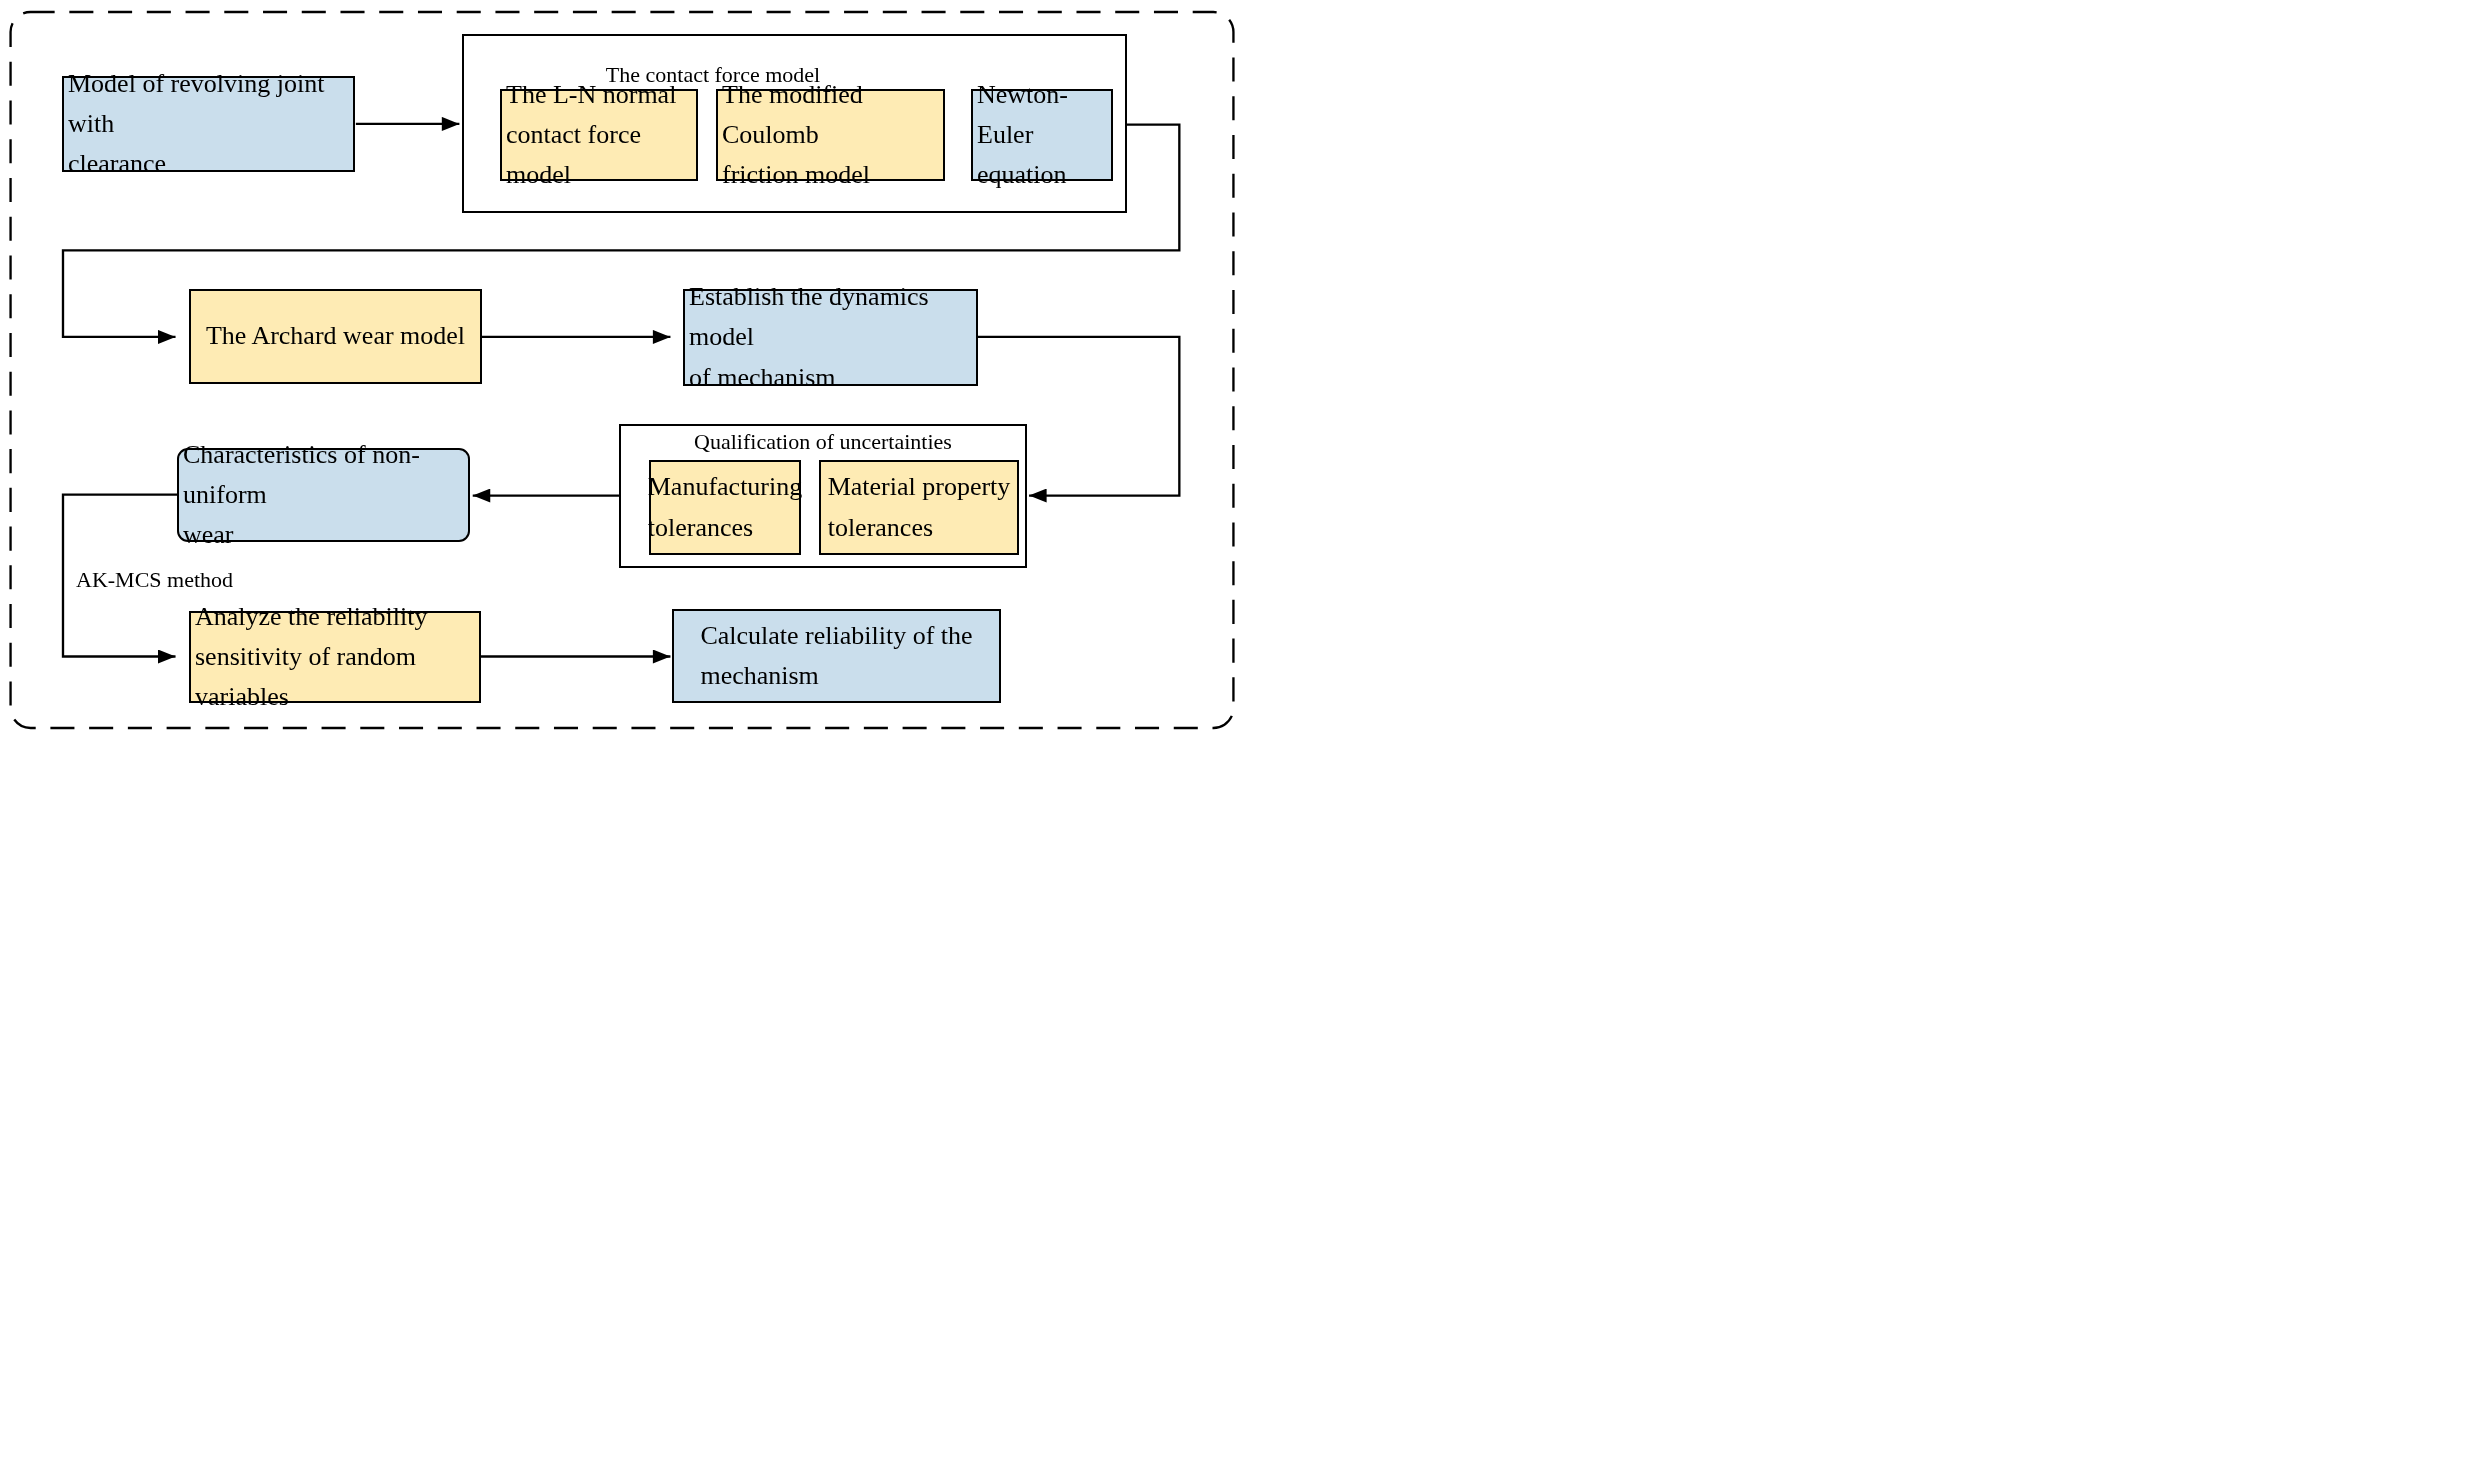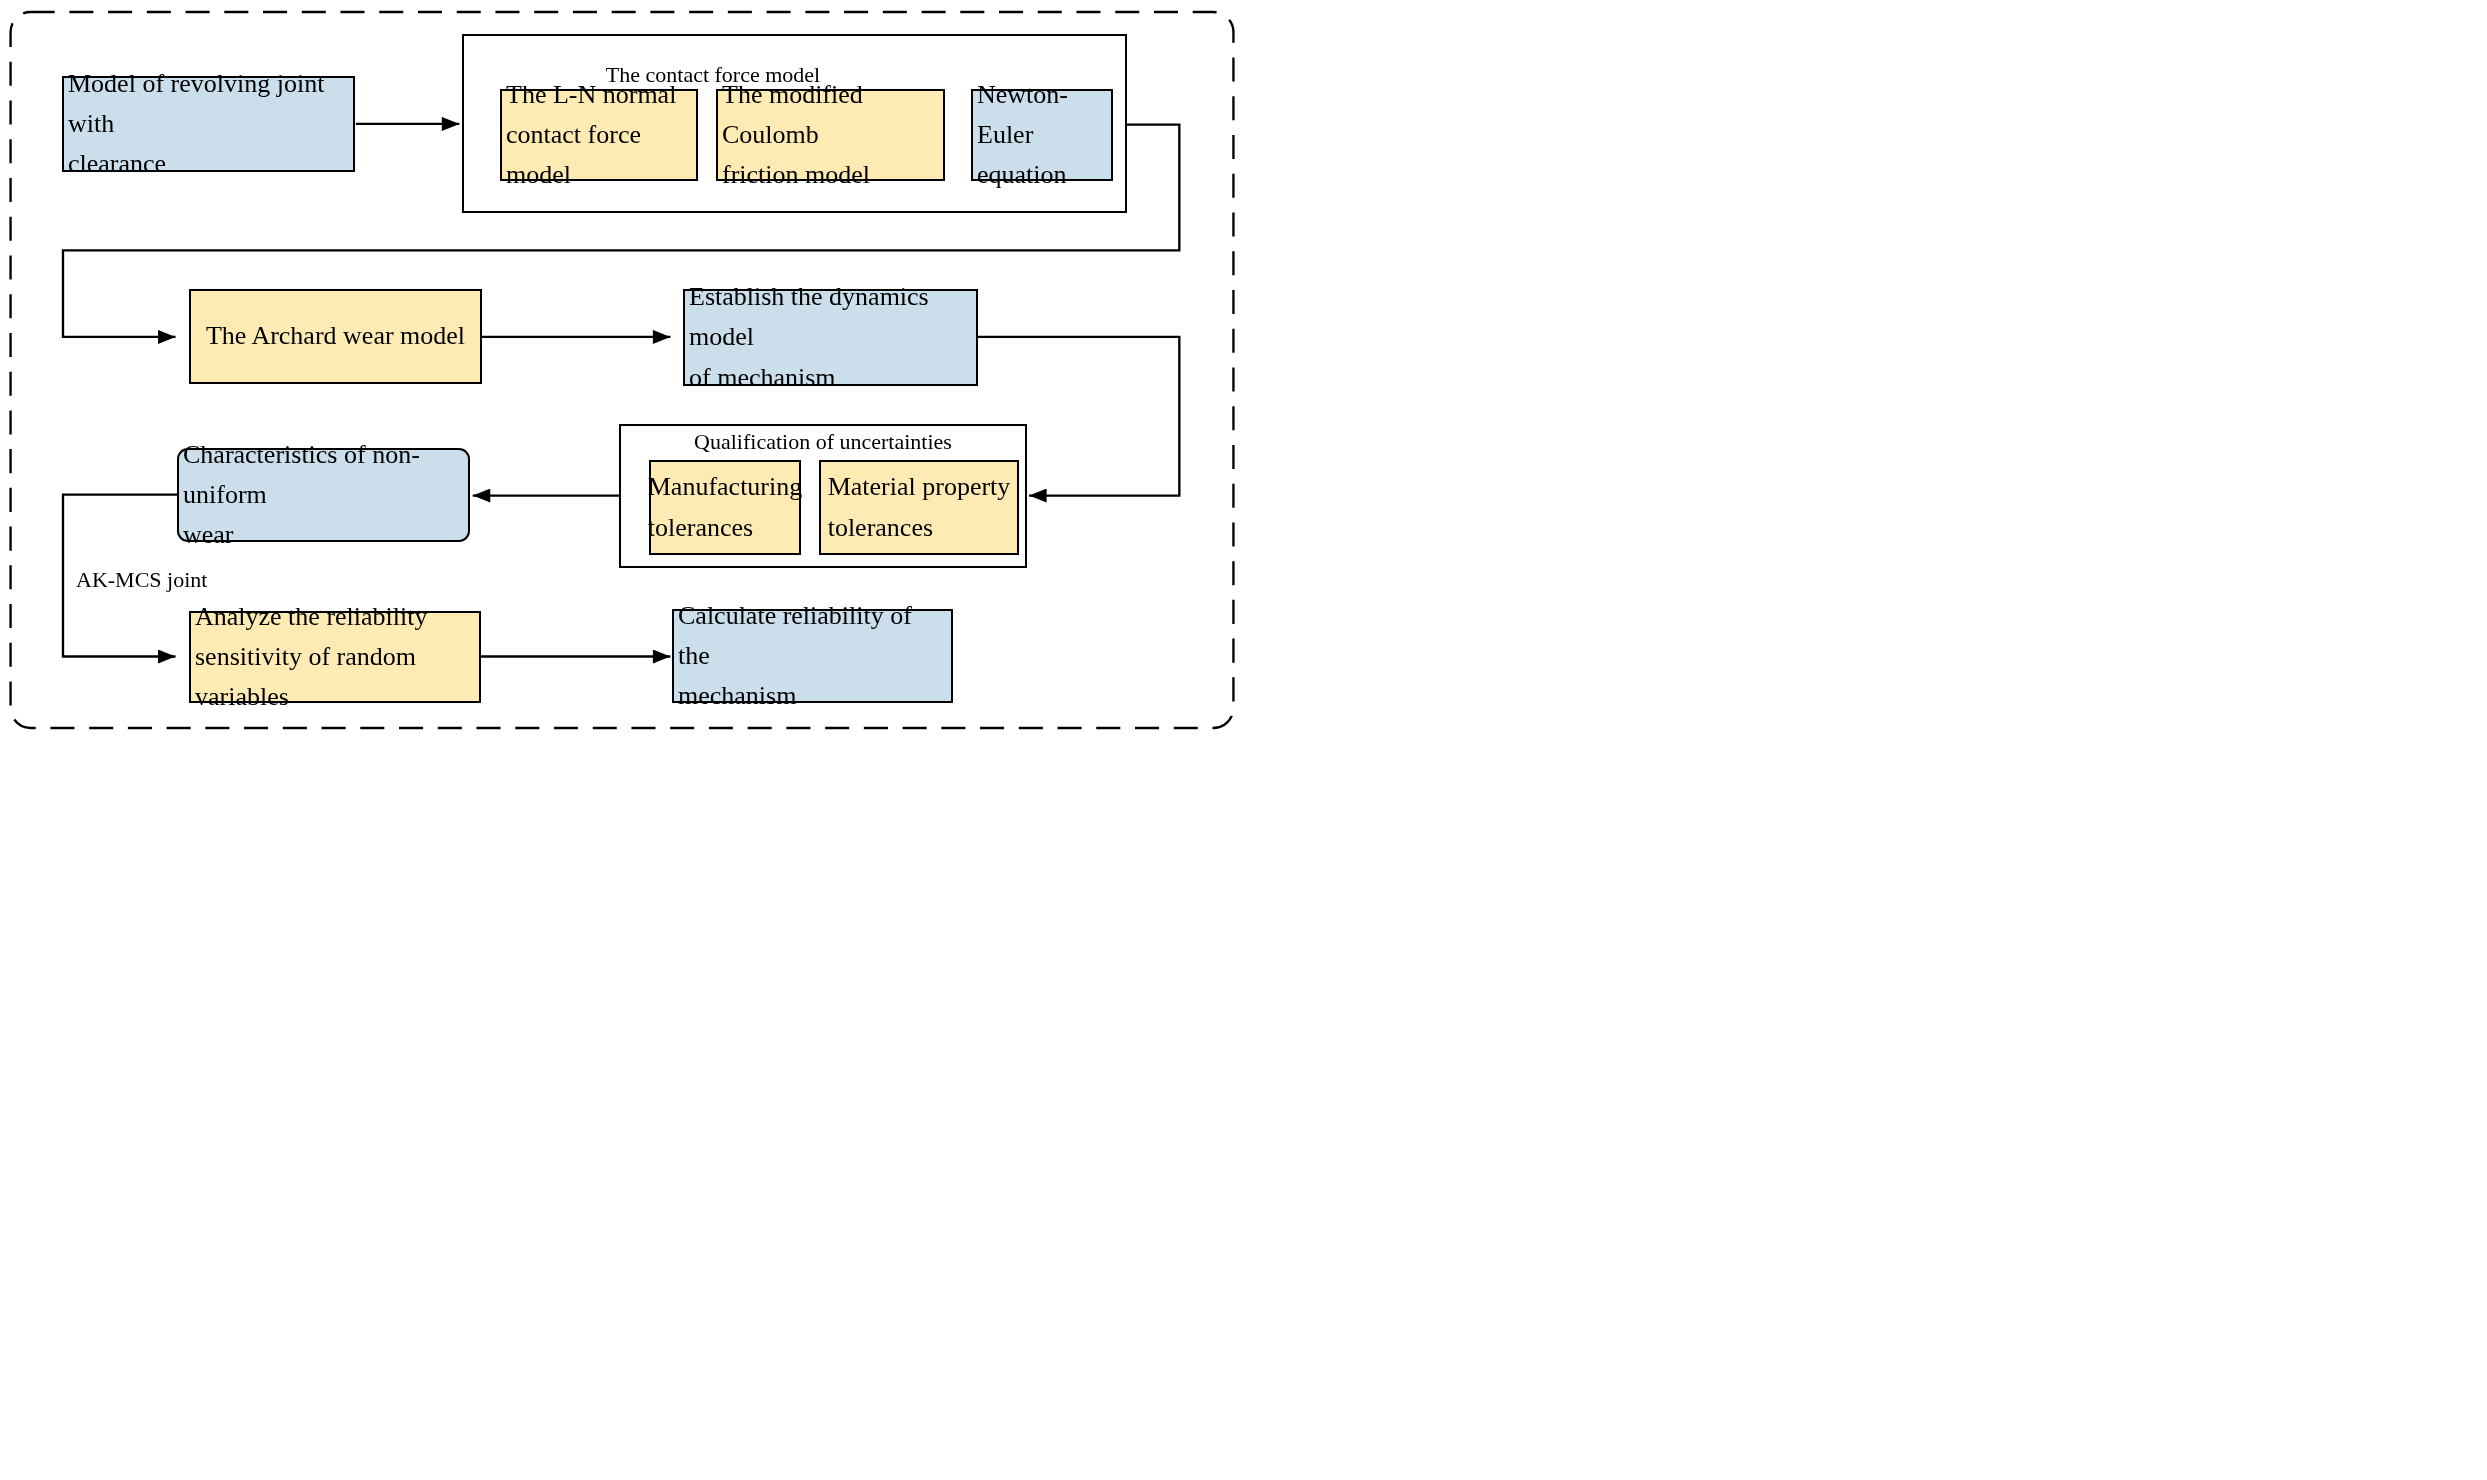--- a/index.html
+++ b/index.html
@@ -120,19 +120,19 @@
 
   <div class="node yellow" style="left:807px; top:460px; width:200px; height:95px;">Material property
 tolerances</div>
 
   <div class="node blue" style="left:177px; top:448px; width:293px; height:94px;border-radius:11px;">Characteristics of non-uniform
 wear</div>
 
   <div class="node yellow" style="left:177px; top:611px; width:292px; height:92px;">Analyze the reliability
 sensitivity of random variables</div>
 
-  <div class="node blue" style="left:672px; top:609px; width:281px; height:94px;">Calculate reliability of the
+  <div class="node blue" style="left:672px; top:609px; width:329px; height:94px;">Calculate reliability of the
 mechanism</div>
 
-  <div class="edge-label" style="left:76px; top:567px;">AK-MCS joint</div>
+  <div class="edge-label" style="left:76px; top:567px;">AK-MCS method</div>
 
 </div>
 
 
 </body></html>

